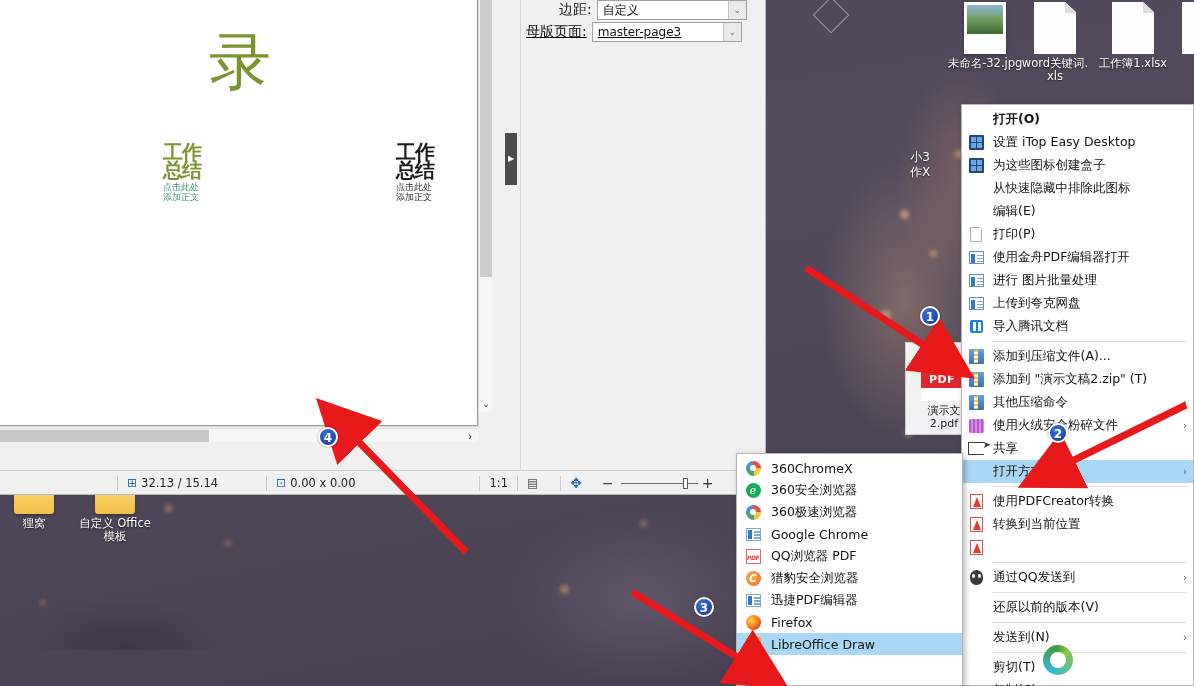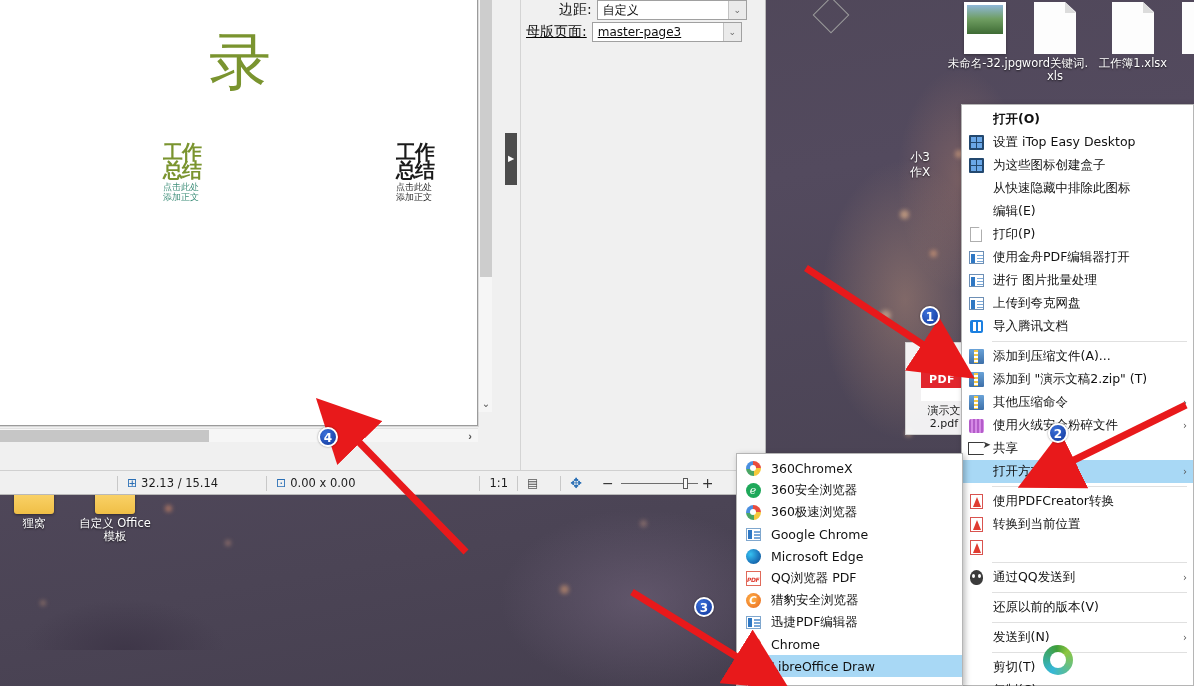--- a/index.html
+++ b/index.html
@@ -668,47 +668,41 @@
     <span>360极速浏览器</span>
   </div>
   <div class="smi">
     <span class="sm-ico">
         <i class="ic-gchrome"></i>
       </span>
     <span>Google Chrome</span>
   </div>
   <div class="smi">
     <span class="sm-ico">
-        <i class="rnd ic-edge"></i>
-      </span>
-    <span>Microsoft Edge</span>
-  </div>
-  <div class="smi">
-    <span class="sm-ico">
         <i class="ic-qqpdf">PDF</i>
       </span>
     <span>QQ浏览器 PDF</span>
   </div>
   <div class="smi">
     <span class="sm-ico">
         <i class="rnd ic-cheetah"></i>
       </span>
     <span>猎豹安全浏览器</span>
   </div>
   <div class="smi">
     <span class="sm-ico">
         <i class="ic-gchrome"></i>
       </span>
     <span>迅捷PDF编辑器</span>
   </div>
   <div class="smi">
     <span class="sm-ico">
         <i class="rnd ic-ff"></i>
       </span>
-    <span>Chrome</span>
+    <span>Firefox</span>
   </div>
   <div class="smi sel">
     <span class="sm-ico">
         <i class="ic-lodraw"></i>
       </span>
     <span>LibreOffice Draw</span>
   </div>
   <div class="smi">
     <span class="sm-ico">
         <i class="ic-gchrome"></i>

